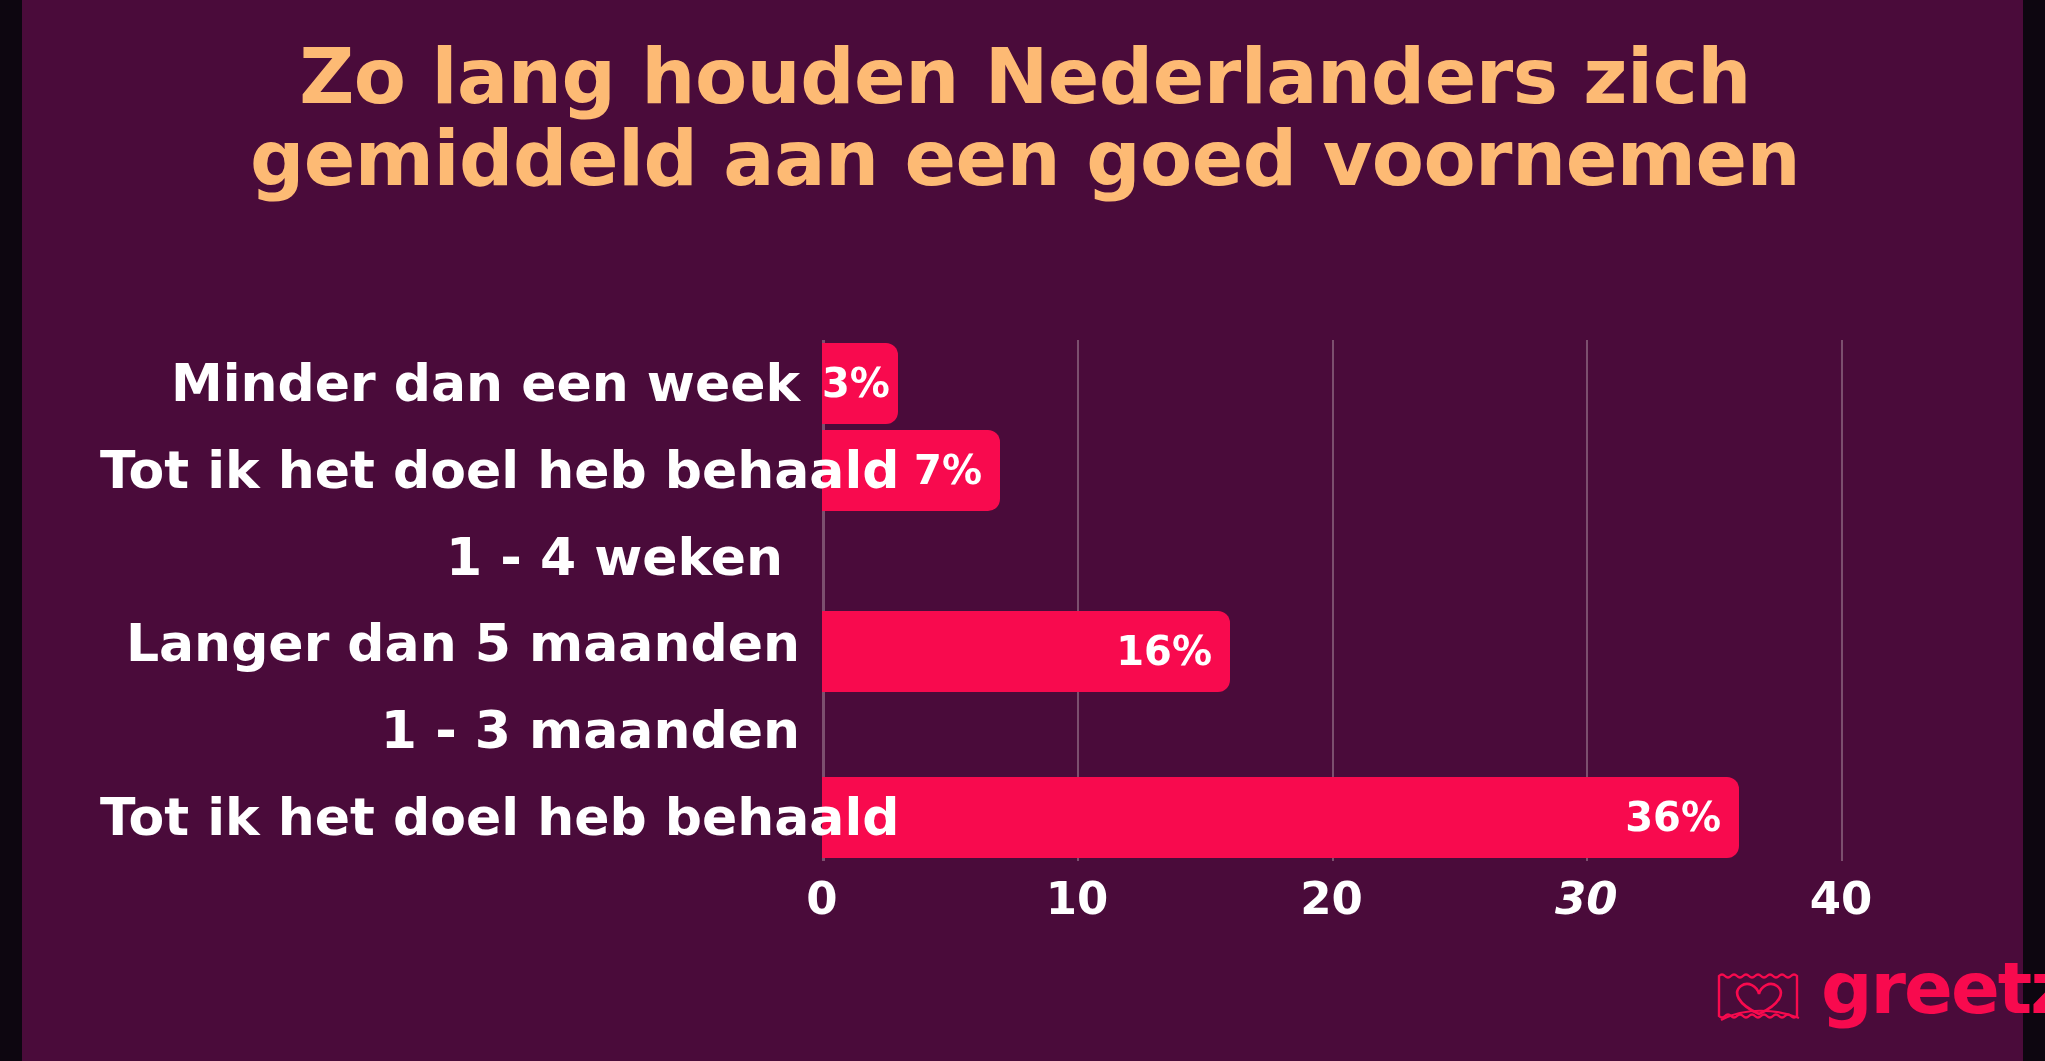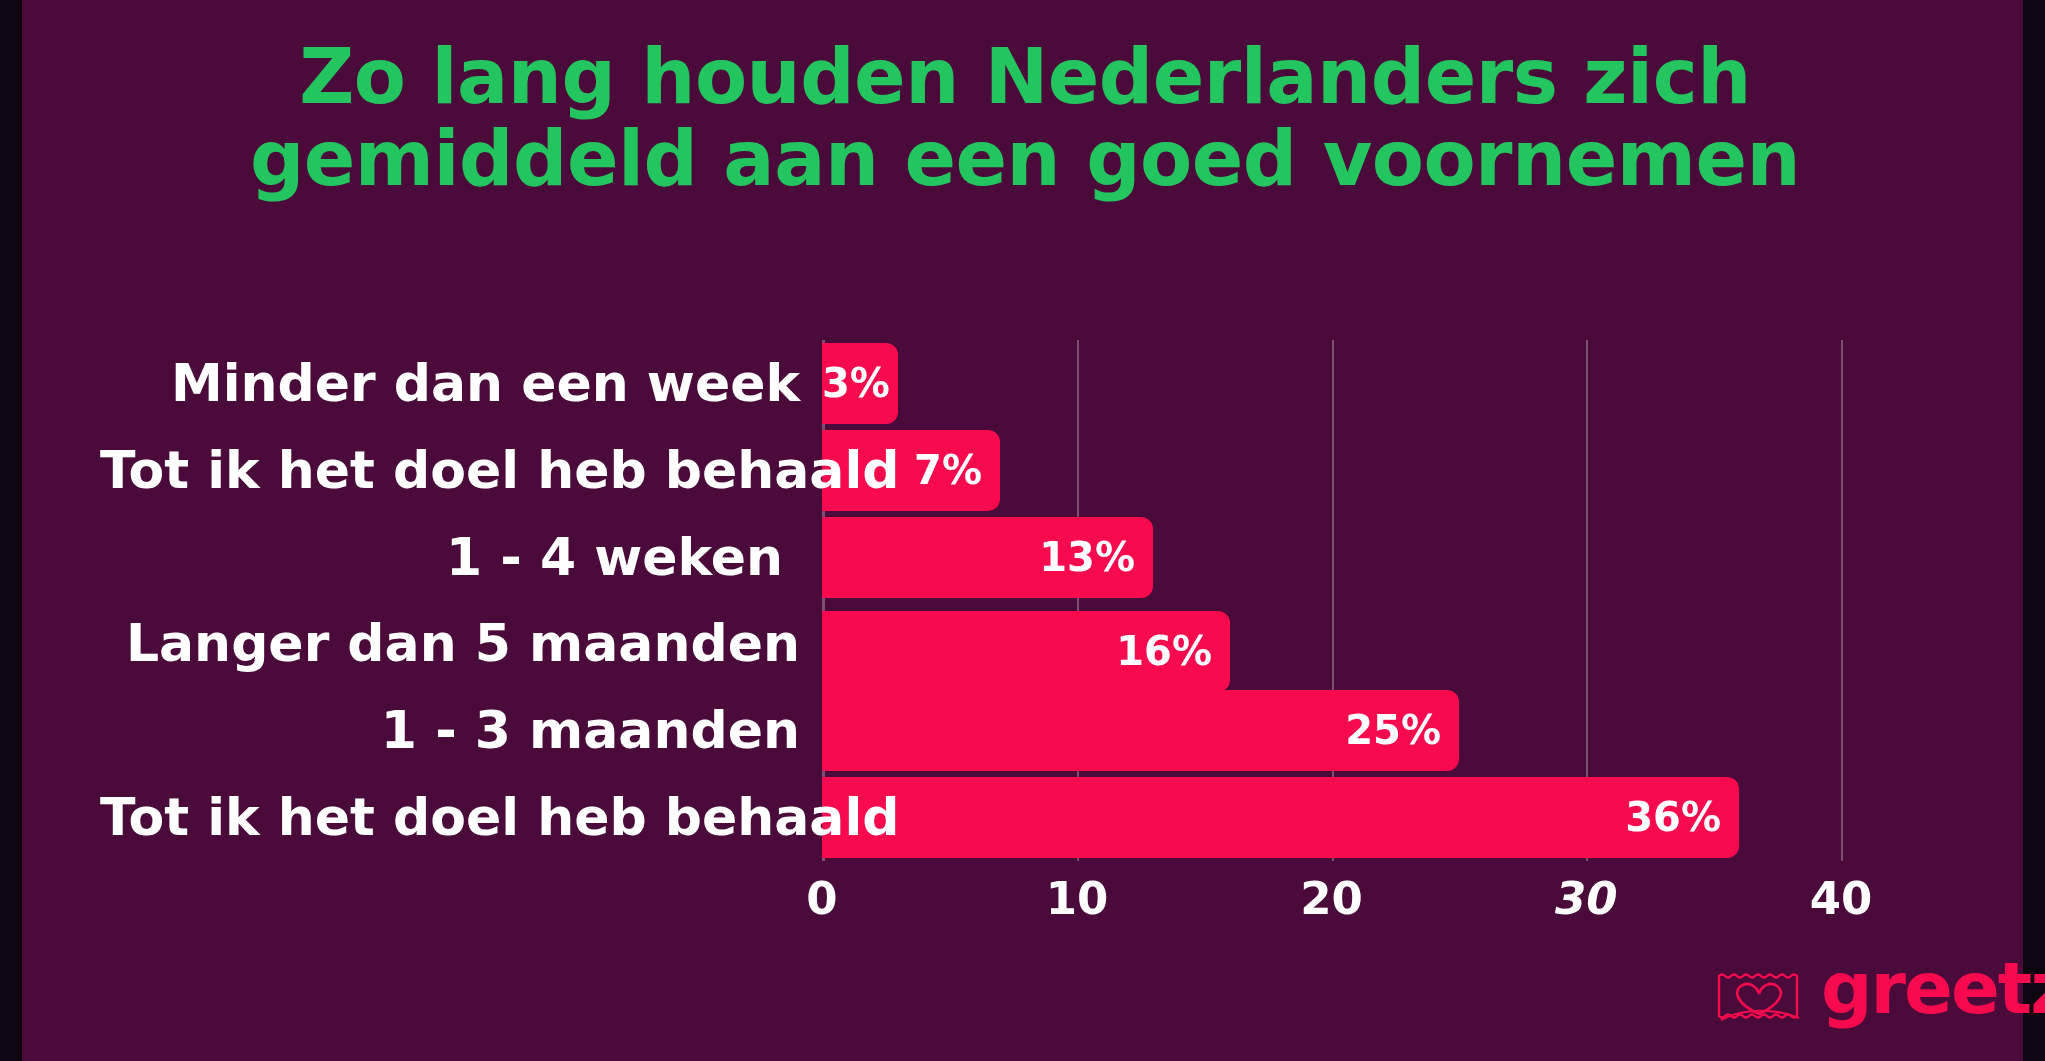--- a/index.html
+++ b/index.html
@@ -32,21 +32,21 @@
   }
   .edge-bar.left  { left: 0; }
   .edge-bar.right { right: 0; }
 
   #title {
     position: absolute;
     left: 180px;
     top: 36px;
     width: 1690px;
     text-align: center;
-    color: #22c55e;
+    color: #fdba74;
     font-size: 76px;
     line-height: 1.08;
     font-weight: 700;
     letter-spacing: -0.5px;
     font-family: "DejaVu Sans", sans-serif;
     white-space: pre-line;
   }
 
   
   #chart {
@@ -170,31 +170,23 @@
         <div class="gridline" style="left: 764.25px;"></div>
         <div class="gridline" style="left: 1019px;"></div>
         <div class="bar-row" style="top: 3px; width: 1019px;">
           <div class="bar" style="width: 76px; background: rgb(248, 10, 78);"></div>
           <div class="bar-value" style="left: 0px; width: 58px; text-align: right;">3%</div>
         </div>
         <div class="bar-row" style="top: 90px; width: 1019px;">
           <div class="bar" style="width: 178px; background: rgb(248, 10, 78);"></div>
           <div class="bar-value" style="left: 0px; width: 160px; text-align: right;">7%</div>
         </div>
-        <div class="bar-row" style="top: 177px; width: 1019px;">
-          <div class="bar" style="width: 331px; background: rgb(248, 10, 78);"></div>
-          <div class="bar-value" style="left: 0px; width: 313px; text-align: right;">13%</div>
-        </div>
         <div class="bar-row" style="top: 271px; width: 1112px;">
           <div class="bar" style="width: 408px; background: rgb(248, 10, 78);"></div>
           <div class="bar-value" style="left: 0px; width: 390px; text-align: right;">16%</div>
-        </div>
-        <div class="bar-row" style="top: 350px; width: 1019px;">
-          <div class="bar" style="width: 637px; background: rgb(248, 10, 78);"></div>
-          <div class="bar-value" style="left: 0px; width: 619px; text-align: right;">25%</div>
         </div>
         <div class="bar-row" style="top: 437px; width: 1019px;">
           <div class="bar" style="width: 917px; background: rgb(248, 10, 78);"></div>
           <div class="bar-value" style="left: 0px; width: 899px; text-align: right;">36%</div>
         </div>
       </div>
     <div id="ticks">
         <div class="tick-label" style="left: 822px;">0</div>
         <div class="tick-label" style="left: 1077px;">10</div>
         <div class="tick-label" style="left: 1331.5px; text-align: right;">20</div>

